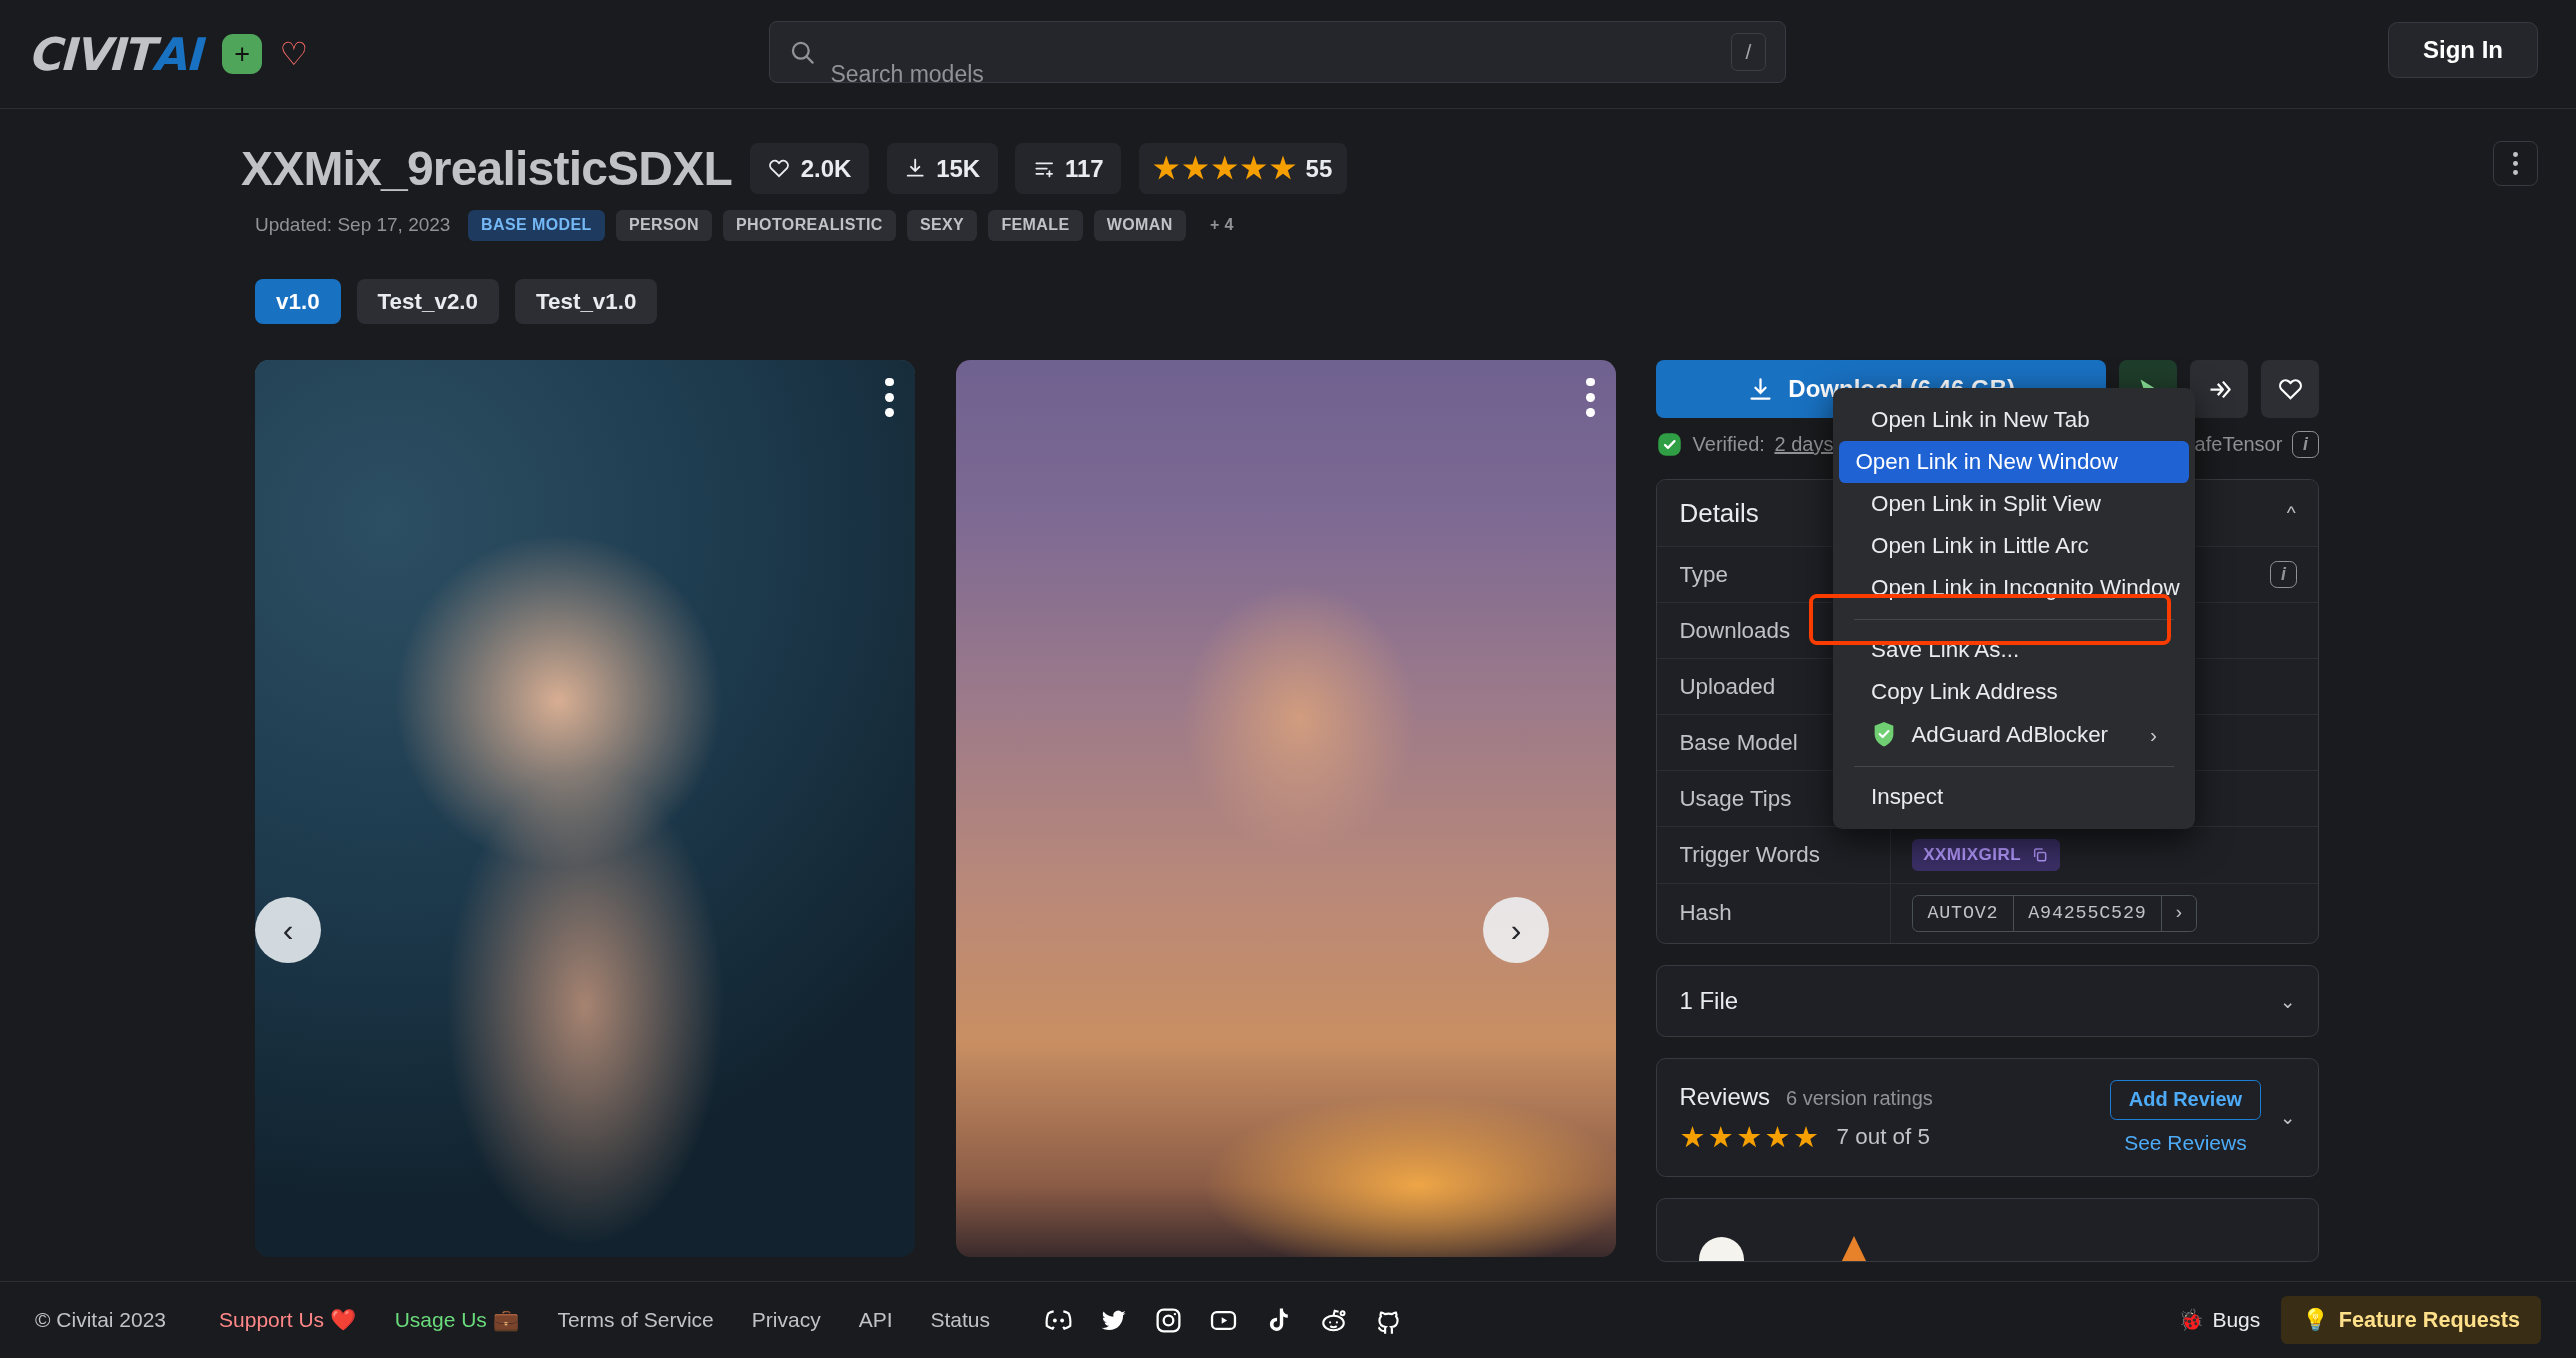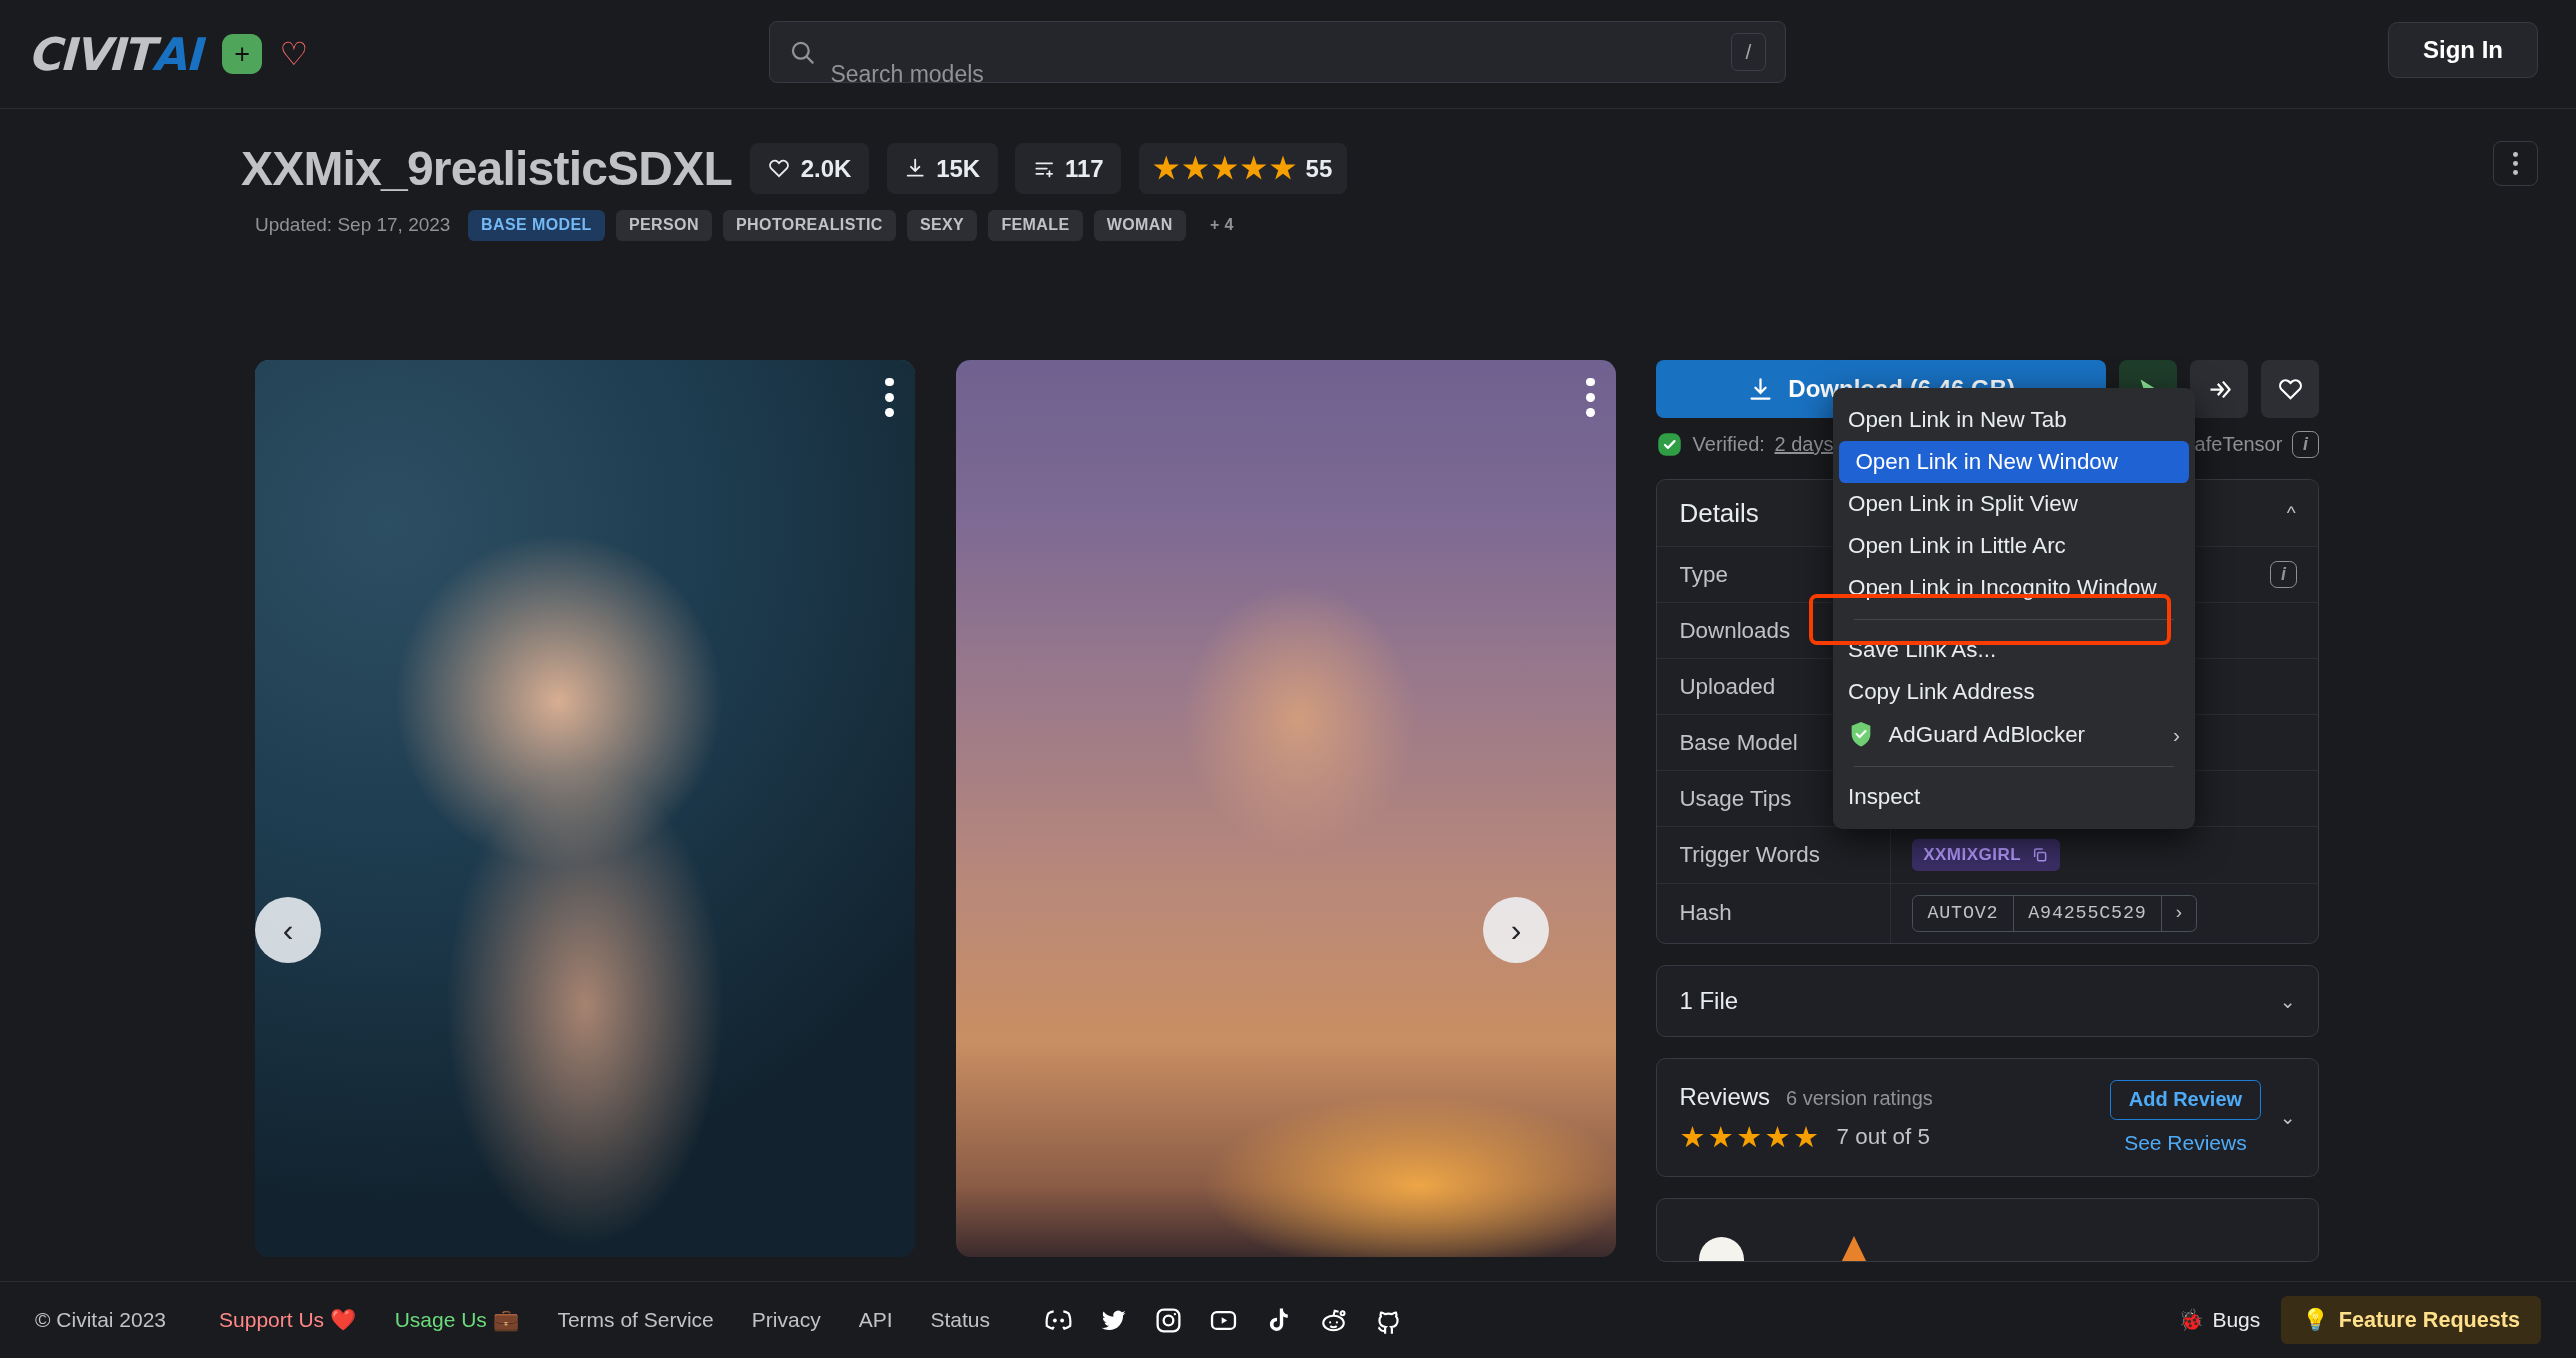--- a/index.html
+++ b/index.html
@@ -232,21 +232,21 @@
   }
 
   
   .ctx-menu {
     position: absolute; left: 1833px; top: 388px; width: 362px;
     background: #2b2c30; border-radius: 9.6px; padding: 11.2px 0;
     box-shadow: 0 11.2px 35px rgba(0,0,0,.62);
     z-index: 50;
   }
   .ctx-item {
-    padding: 8px 15px; font-size: 22.4px; color: #e9ecef; white-space: nowrap;
+    padding: 8px 38px; font-size: 22.4px; color: #e9ecef; white-space: nowrap;
     display: flex; align-items: center;
   }
   .ctx-item.sel { background: #1f62d4; color: #fff; border-radius: 6.4px; margin: 0 6.4px; padding: 8px 16px; }
   .ctx-sep { height: 0.8px; background: #45464b; margin: 9.6px 21px; }
   .ctx-item .arrow { margin-left: auto; color: #c9cace; font-size: 21px; }
   .shield {
     width: 26px; height: 27px; margin-right: 14.4px; flex: 0 0 auto;
   }
   .ctx-highlight {
     position: absolute; left: 1809px; top: 594px; width: 362px; height: 51px;
@@ -343,20 +343,25 @@
     <span class="tag">WOMAN</span>
     <span class="tag more">+ 4</span>
   </div>
 
   <div class="kebab-top">
     <i></i>
     <i></i>
     <i></i>
   </div>
 
+  <div class="version-tabs">
+    <div class="vtab active">v1.0</div>
+    <div class="vtab">Test_v2.0</div>
+    <div class="vtab">Test_v1.0</div>
+  </div>
 
   <div class="img-card img-a">
     <div class="pic"></div>
     <div class="img-kebab">
       <i></i>
       <i></i>
       <i></i>
     </div>
   </div>
 

